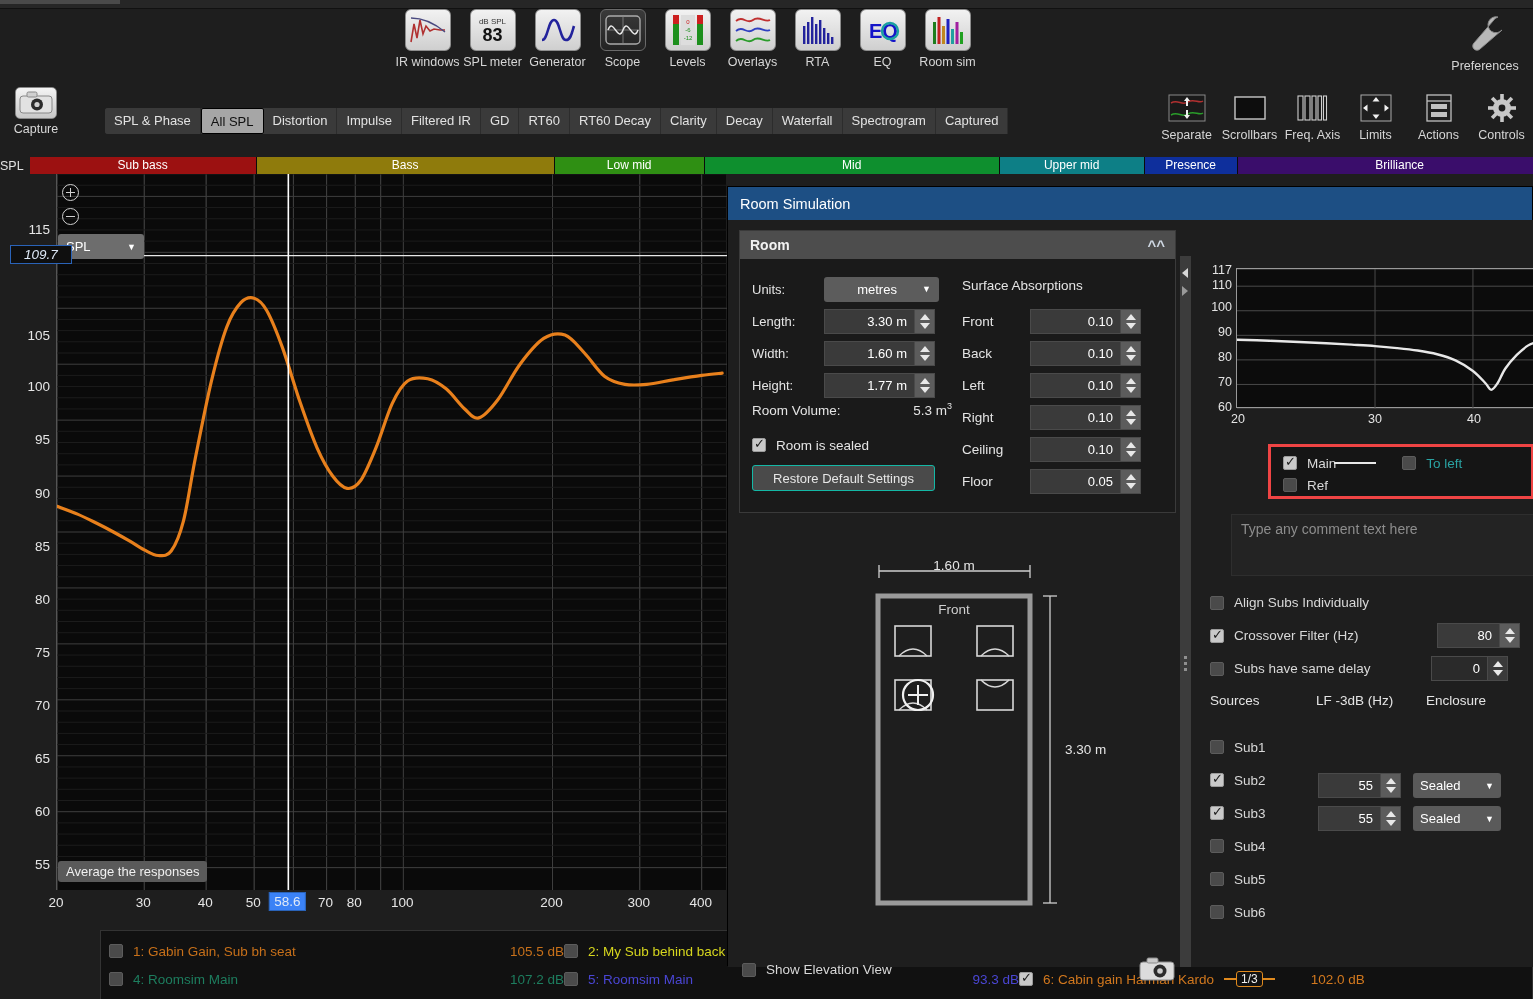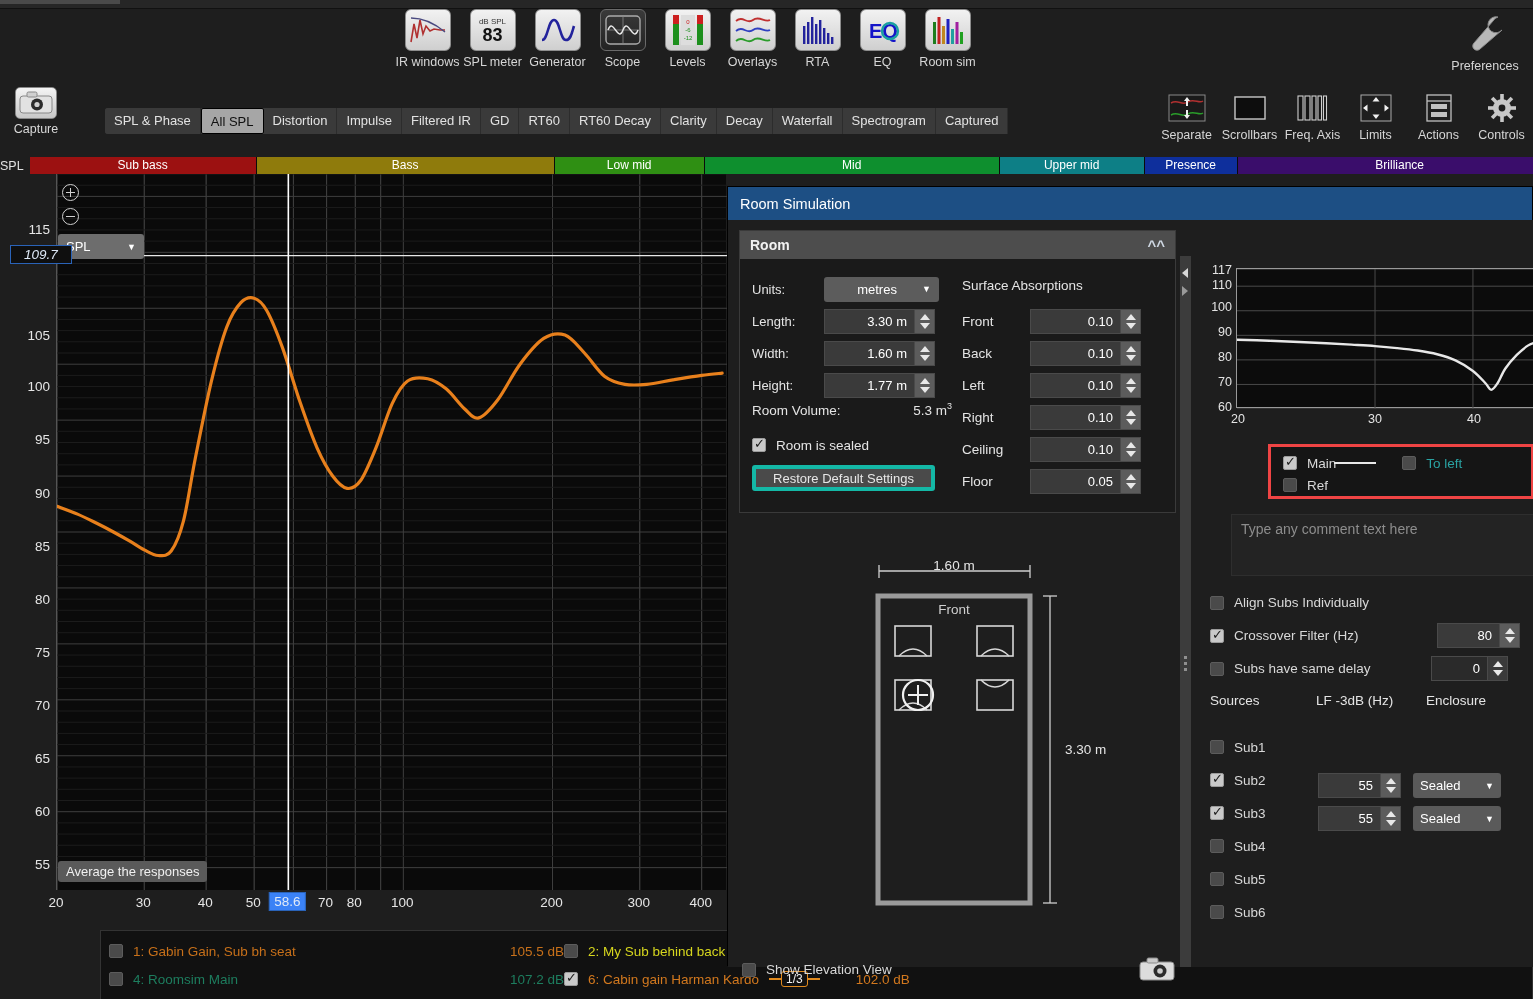--- a/index.html
+++ b/index.html
@@ -113,21 +113,21 @@
   .arrow-u { border-bottom:6px solid #e8e8e8; }
   .arrow-d { border-top:6px solid #e8e8e8; }
   .rp-left { position:absolute; left:12px; top:14px; width:200px; }
   .rp-right { position:absolute; left:222px; top:14px; width:205px; }
   .abs-title { font-size:13.5px; color:#e4e4e4; height:32px; line-height:26px; }
   .abs-row { display:flex; align-items:center; height:32px; }
   .abs-lbl { width:68px; font-size:13.5px; color:#e4e4e4; }
   .vol-row { display:flex; align-items:baseline; height:30px; font-size:13.5px; color:#e4e4e4; }
   .vol-row .v { margin-left:auto; }
   .sealed-row { display:flex; align-items:center; height:28px; font-size:13.5px; color:#e4e4e4; }
-  .btn-restore { margin-top:6px; width:183px; height:26px; background:#4a4a4a; border:4px solid #14b8a6; border-radius:3px;
+  .btn-restore { margin-top:6px; width:183px; height:26px; background:#4a4a4a; border:1px solid #14b8a6; border-radius:3px;
                  font-size:13px; color:#e6e6e6; display:flex; align-items:center; justify-content:center; cursor:pointer; }
 
   .room-diagram { position:absolute; left:11px; top:330px; width:437px; height:370px; }
   .show-elev { position:absolute; left:14px; top:742px; display:flex; align-items:center; font-size:13.5px; }
   .cam-small { position:absolute; left:410px; top:736px; width:38px; height:26px; }
 
   .splitter { position:absolute; left:452px; top:36px; width:11px; height:711px; background:#3c3c3c; }
   .splitter .arr { position:absolute; left:2px; width:0;height:0;border-top:5px solid transparent;border-bottom:5px solid transparent;}
   .splitter .a1 { top:12px; border-right:6px solid #d8d8d8; }
   .splitter .a2 { top:30px; border-left:6px solid #9a9a9a; }
@@ -568,20 +568,25 @@
       </div>
       <div class="lg-cell c3"></div>
     </div>
 
     <div class="lg-row">
       <div class="lg-cell c1">
         <span class="chk"></span>
         <span class="lg-name" style="color:#1d7d5e">4: Roomsim Main</span>
         <span class="lg-db" style="color:#1d7d5e">107.2 dB</span>
       </div>
+      <div class="lg-cell c2">
+        <span class="chk"></span>
+        <span class="lg-name" style="color:#4a46d4">5: Roomsim Main</span>
+        <span class="lg-db" style="color:#4a46d4">93.3 dB</span>
+      </div>
       <div class="lg-cell c3">
         <span class="chk on"></span>
         <span style="color:#d2781e;white-space:nowrap"><span>6: Cabin gain Harman Kardo</span></span>
         <span class="third-badge">
           <span class="bar"></span>
           <span class="bx">1/3</span>
           <span class="bar"></span>
         </span>
         <span style="color:#d2781e;width:80px;text-align:right">102.0 dB</span>
       </div>

